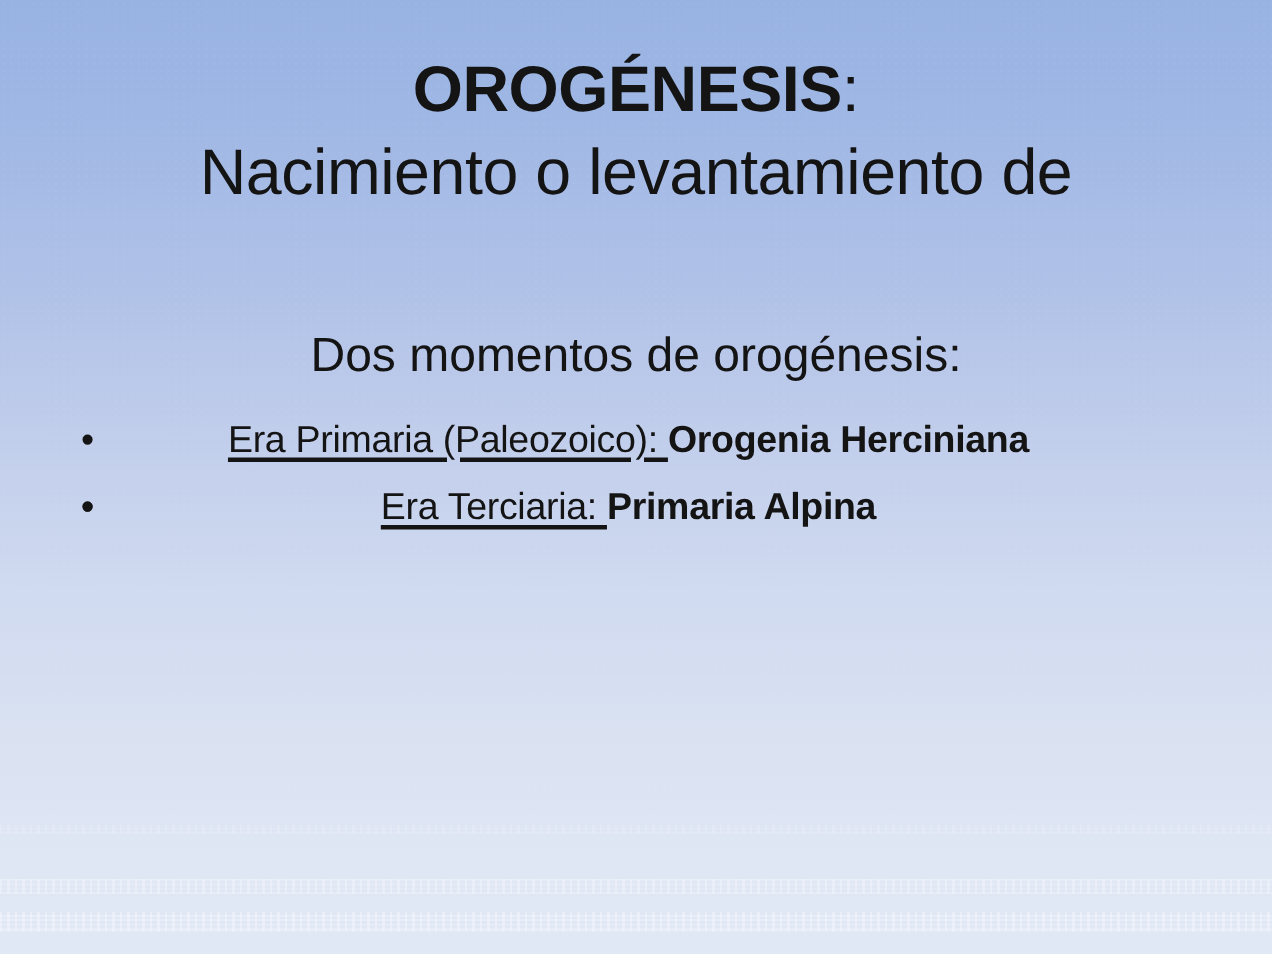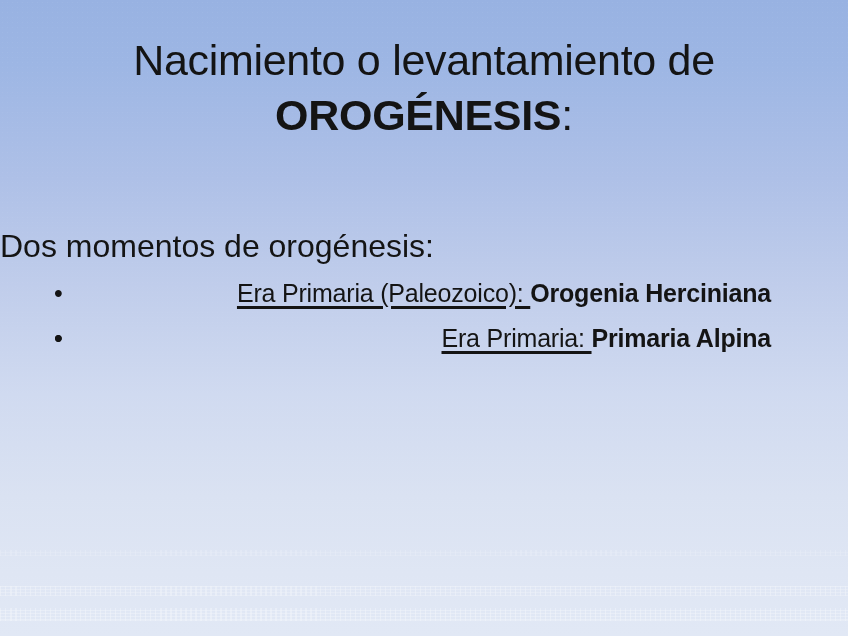--- a/index.html
+++ b/index.html
@@ -48,39 +48,40 @@
     position: absolute;
     top: 33px; left: 0; right: 0;
     text-align: center;
     font-size: 43px;
     line-height: 55px;
     letter-spacing: -0.3px;
     font-weight: 400;
   }
   .subtitle {
     position: absolute;
-    top: 226px; left: 0; right: 0;
+    top: 216px; left: 0; right: 0;
+    text-align: center;
     font-size: 32px;
     line-height: 40px;
     font-weight: 400;
   }
   .bullets {
     position: absolute;
     top: 277px; left: 54px; right: 77px;
     font-size: 25px;
     line-height: 33px;
     letter-spacing: -0.2px;
   }
   .bullet { position: relative; margin: 0 0 12px 0; }
   .marker {
     position: absolute; left: 0; top: 0;
     font-size: 25px;
   }
   .btext { padding-left: 13px; }
-  .bline { text-align: right; }
+  .bline { text-align: center; }
   .bline.justify { text-align: justify; text-align-last: justify; }
   .b { font-weight: 700; }
   .u {
     text-decoration: underline;
     text-decoration-thickness: 2.5px;
     text-underline-offset: 4px;
   }
 </style>
 </head>
 <body>
@@ -89,22 +90,22 @@
 
   <div class="texture"></div>
 
   <div class="deco-band">
     <div class="strip strip-a"></div>
     <div class="strip strip-b"></div>
     <div class="strip strip-c"></div>
   </div>
 
   <header class="title">
+    <div class="t-line"><span class="b">OROGÉNESIS</span><span>:</span></div>
     <div class="t-line">Nacimiento o levantamiento de</div>
-    <div class="t-line"><span class="b">OROGÉNESIS</span><span>:</span></div>
   </header>
 
   <div class="subtitle">Dos momentos de orogénesis:</div>
 
   <div class="bullets">
 
     <div class="bullet">
       <span class="marker">•</span>
       <div class="btext">
         <div class="bline"><span class="u">Era Primaria (Paleozoico): </span><span class="b">Orogenia Herciniana</span></div>
@@ -113,18 +114,18 @@
 
     <div class="bullet">
       <span class="marker">•</span>
       <div class="btext">
       </div>
     </div>
 
     <div class="bullet">
       <span class="marker">•</span>
       <div class="btext">
-        <div class="bline"><span class="u">Era Primaria: </span><span class="b">Primaria Alpina</span></div>
+        <div class="bline"><span class="u">Era Terciaria: </span><span class="b">Primaria Alpina</span></div>
       </div>
     </div>
 
   </div>
 </div>
 
 </body></html>

